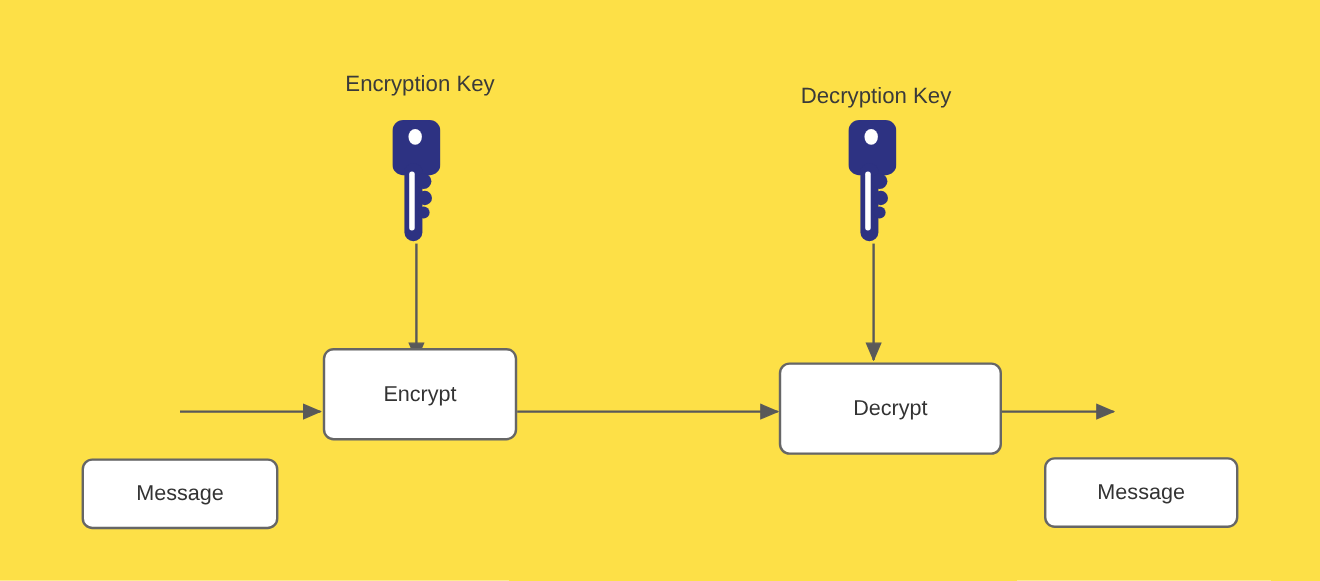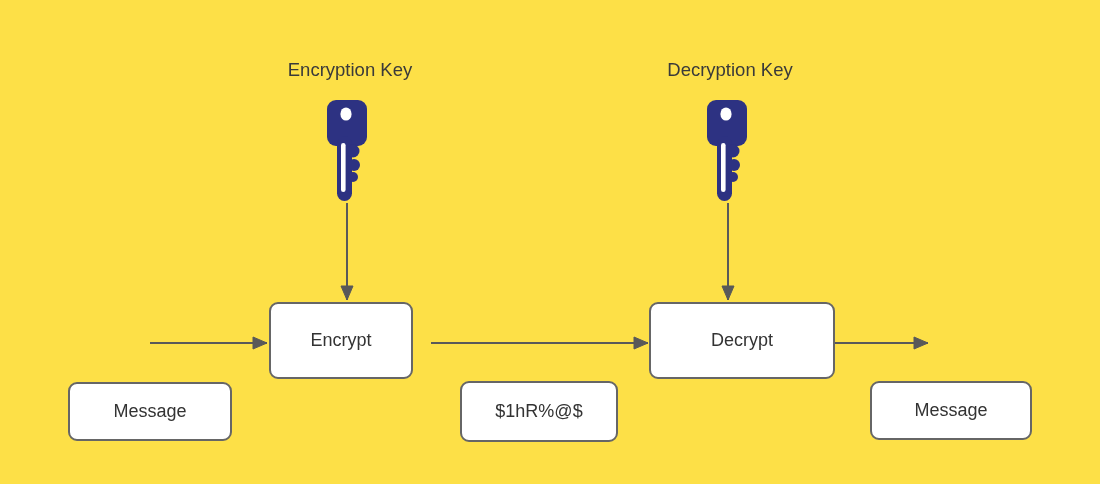--- a/index.html
+++ b/index.html
@@ -42,24 +42,24 @@
     font-size: 18.5px;
     color: #3a3a3a;
     white-space: nowrap;
   }
   .key-icon {
     position: absolute;
     width: 40px;
     height: 102px;
   }
   #label-encrypt-key { left: 240px; top: 59px; }
-  #label-decrypt-key { left: 620px; top: 59px; }
+  #label-decrypt-key { left: 620px; top: 69px; }
   #key-icon-enc { left: 327px; top: 100px; }
   #key-icon-dec { left: 707px; top: 100px; }
-  #box-encrypt     { left: 269px; top: 302px; width: 144px; height: 77px; }
+  #box-encrypt     { left: 269px; top: 290px; width: 162px; height: 77px; }
   #box-decrypt     { left: 649px; top: 302px; width: 186px; height: 77px; }
   #box-message-in  { left: 68px;  top: 382px; width: 164px; height: 59px; }
   #box-ciphertext  { left: 460px; top: 381px; width: 158px; height: 61px; }
   #box-message-out { left: 870px; top: 381px; width: 162px; height: 59px; }
 </style>
 </head>
 <body>
 
 <div class="canvas">
 
@@ -103,21 +103,18 @@
   </div>
 
   <div class="node-box" id="box-decrypt">
     <span>Decrypt</span>
   </div>
 
   <div class="node-box" id="box-message-in">
     <span>Message</span>
   </div>
 
-  <div class="node-box" id="box-ciphertext">
-    <span>$1hR%@$</span>
-  </div>
 
   <div class="node-box" id="box-message-out">
     <span>Message</span>
   </div>
 
 </div>
 
 </body></html>

